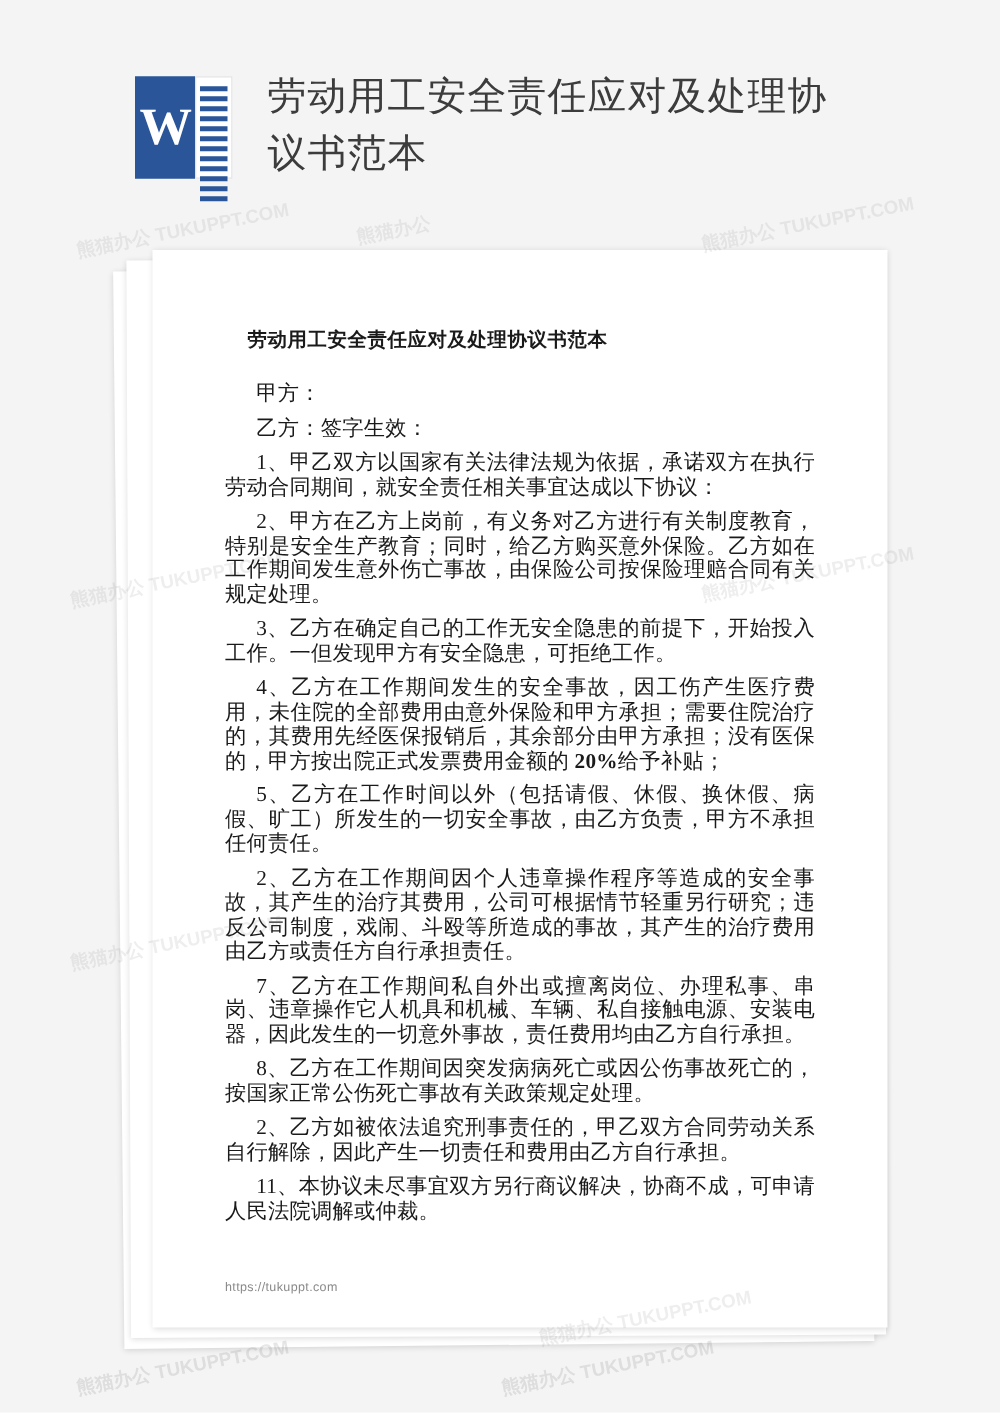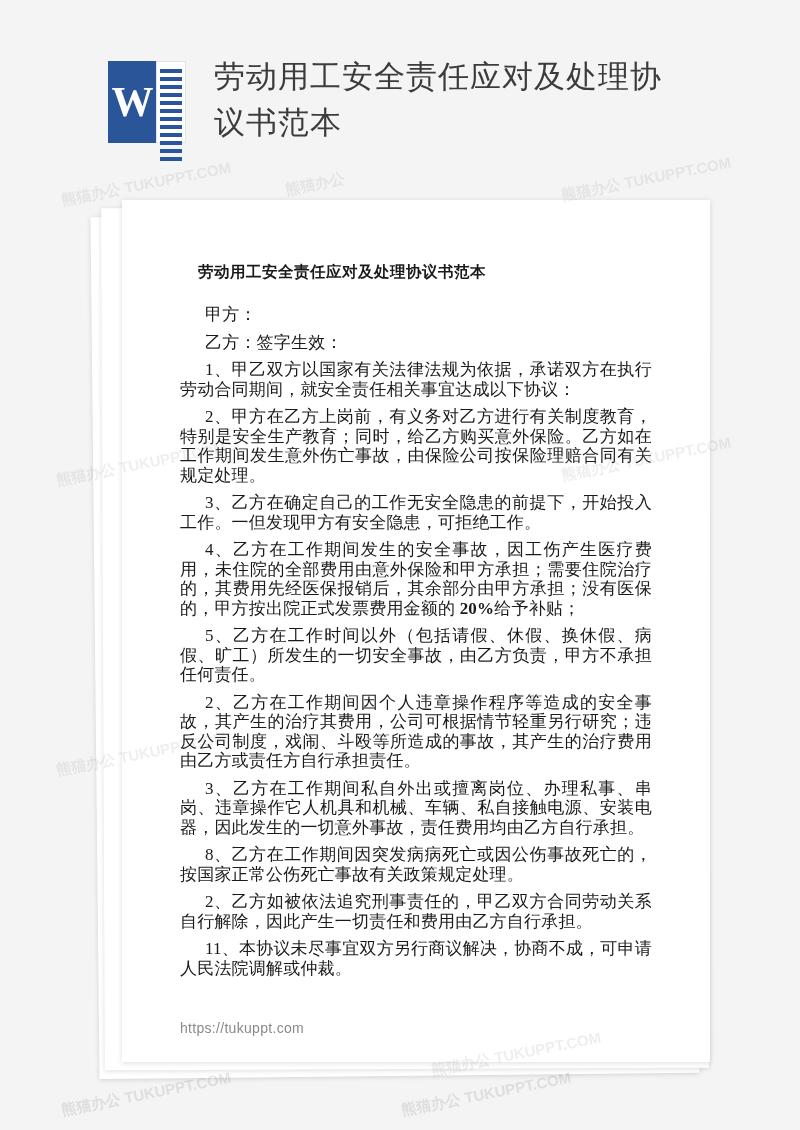--- a/index.html
+++ b/index.html
@@ -141,21 +141,21 @@
     text-align: justify;
     letter-spacing: 0.2px;
   }
   .para b {
     font-weight: bold;
   }
   .url {
     position: absolute;
     left: 58px;
     bottom: 26px;
-    font-size: 14px;
+    font-size: 10px;
     color: #8a8a8a;
     font-family: "Liberation Sans", sans-serif;
     letter-spacing: 0.3px;
   }
 
   
   .wm {
     position: absolute;
     color: rgba(120,120,120,0.13);
     font-size: 15px;
@@ -204,21 +204,21 @@
       <div class="page-title">劳动用工安全责任应对及处理协议书范本</div>
 
       <p class="para">甲方：</p>
       <p class="para">乙方：签字生效：</p>
       <p class="para">1、甲乙双方以国家有关法律法规为依据，承诺双方在执行劳动合同期间，就安全责任相关事宜达成以下协议：</p>
       <p class="para">2、甲方在乙方上岗前，有义务对乙方进行有关制度教育，特别是安全生产教育；同时，给乙方购买意外保险。乙方如在工作期间发生意外伤亡事故，由保险公司按保险理赔合同有关规定处理。</p>
       <p class="para">3、乙方在确定自己的工作无安全隐患的前提下，开始投入工作。一但发现甲方有安全隐患，可拒绝工作。</p>
       <p class="para">4、乙方在工作期间发生的安全事故，因工伤产生医疗费用，未住院的全部费用由意外保险和甲方承担；需要住院治疗的，其费用先经医保报销后，其余部分由甲方承担；没有医保的，甲方按出院正式发票费用金额的 <b>20%</b>给予补贴；</p>
       <p class="para">5、乙方在工作时间以外（包括请假、休假、换休假、病假、旷工）所发生的一切安全事故，由乙方负责，甲方不承担任何责任。</p>
       <p class="para">2、乙方在工作期间因个人违章操作程序等造成的安全事故，其产生的治疗其费用，公司可根据情节轻重另行研究；违反公司制度，戏闹、斗殴等所造成的事故，其产生的治疗费用由乙方或责任方自行承担责任。</p>
-      <p class="para">3、乙方在工作期间私自外出或擅离岗位、办理私事、串岗、违章操作它人机具和机械、车辆、私自接触电源、安装电器，因此发生的一切意外事故，责任费用均由乙方自行承担。</p>
+      <p class="para">7、乙方在工作期间私自外出或擅离岗位、办理私事、串岗、违章操作它人机具和机械、车辆、私自接触电源、安装电器，因此发生的一切意外事故，责任费用均由乙方自行承担。</p>
       <p class="para">8、乙方在工作期间因突发病病死亡或因公伤事故死亡的，按国家正常公伤死亡事故有关政策规定处理。</p>
       <p class="para">2、乙方如被依法追究刑事责任的，甲乙双方合同劳动关系自行解除，因此产生一切责任和费用由乙方自行承担。</p>
       <p class="para">11、本协议未尽事宜双方另行商议解决，协商不成，可申请人民法院调解或仲裁。</p>
 
       <div class="url">https://tukuppt.com</div>
     </div>
   </div>
 </div>
 
 <div class="wm" style="left:60px; top:175px;">熊猫办公 TUKUPPT.COM</div>

